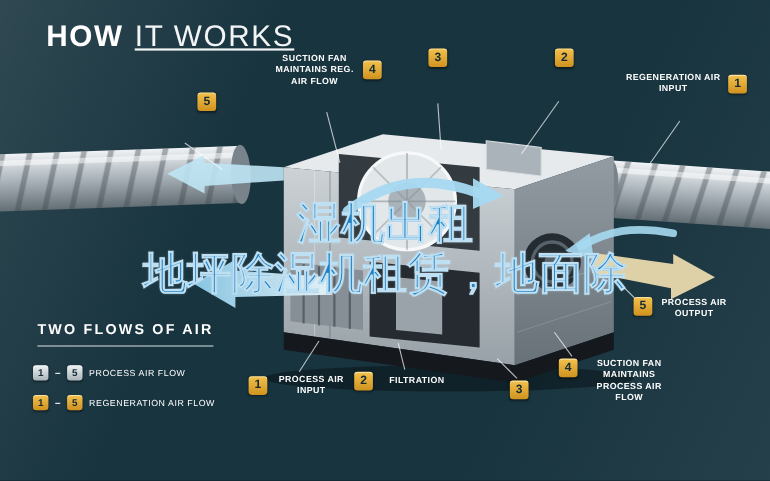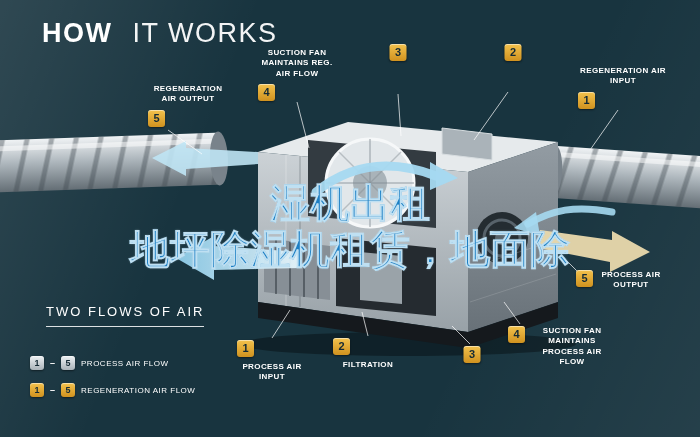--- a/index.html
+++ b/index.html
@@ -7,30 +7,30 @@
     position:relative;width:700px;height:437px;overflow:hidden;
     background:
       linear-gradient(112deg, rgba(255,255,255,0.10) 0%, rgba(255,255,255,0) 30%),
       linear-gradient(295deg, rgba(255,255,255,0.06) 0%, rgba(255,255,255,0) 32%),
       #18343f;
     font-family:"Liberation Sans",sans-serif;
   }
   #scene{position:absolute;inset:0;z-index:1;}
   .title{position:absolute;left:30px;top:18px;z-index:4;color:#fff;font-size:27px;letter-spacing:1.5px;white-space:nowrap;}
   .title .b{font-weight:800;margin-left:12px;}
-  .title .l{font-weight:300;margin-left:20px;opacity:.95;}
-  .callout{position:absolute;z-index:4;display:flex;flex-direction:column;gap:5px;transform:translateX(-50%);text-align:center;}
+  .title .l{font-weight:300;margin-left:10px;opacity:.95;text-decoration:underline;}
+  .callout{position:absolute;z-index:4;display:flex;flex-direction:row;align-items:center;gap:5px;transform:translateX(-50%);text-align:center;}
   .callout .lbl{font-weight:bold;font-size:8px;line-height:1.3;letter-spacing:.4px;color:#fff;text-transform:uppercase;}
   .callout.row{flex-direction:row;transform:none;align-items:flex-start;gap:7px;}
   .badge{flex:0 0 auto;width:17px;height:17px;border-radius:3px;
     background:linear-gradient(180deg,#f3c24d,#d0921f);
     color:#142a35;font-weight:bold;font-size:11px;line-height:17px;text-align:center;
     box-shadow:inset 0 1px 0 rgba(255,255,255,.5),0 1px 2px rgba(0,0,0,.45);}
   .legend{position:absolute;left:30px;top:288px;z-index:4;color:#fff;}
-  .legend h2{margin:16px;font-size:13px;font-weight:normal;letter-spacing:2px;padding-bottom:7px;border-bottom:1px solid rgba(255,255,255,.85);display:inline-block;}
+  .legend h2{margin:4px;font-size:13px;font-weight:bold;letter-spacing:2px;padding-bottom:7px;border-bottom:1px solid rgba(255,255,255,.85);display:inline-block;}
   .legend .lrow{display:flex;align-items:center;gap:6px;margin-top:13px;}
   .legend .lrow .lbl{font-weight:normal;font-size:8px;letter-spacing:.5px;}
   .chip{width:14px;height:14px;border-radius:3px;font-weight:bold;font-size:9px;line-height:14px;text-align:center;color:#142a35;
     box-shadow:inset 0 1px 0 rgba(255,255,255,.5),0 1px 2px rgba(0,0,0,.45);}
   .chip.gold{background:linear-gradient(180deg,#f3c24d,#d0921f);}
   .chip.silver{background:linear-gradient(180deg,#eef2f4,#a9b3b9);}
   .dash{font-size:9px;font-weight:bold;color:#fff;}
   .overlay{position:absolute;left:0;right:0;top:180px;z-index:6;text-align:center;pointer-events:none;
     font-family:"DejaVu Serif",serif;font-weight:bold;font-size:40px;line-height:1.15;color:#1d7fc4;
     -webkit-text-stroke:.6px #bfe0f2;text-shadow:0 0 2px rgba(215,235,246,.55);}
@@ -146,21 +146,20 @@
       <line x1="520" y1="324" x2="504" y2="302"></line>
       <line x1="584" y1="278" x2="566" y2="260"></line>
     </g>
   </svg>
 
   <div class="title">
     <span class="b">HOW</span><span class="l">IT WORKS</span>
   </div>
 
   <div class="callout" style="left:188px;top:84px">
-    <span class="lbl w80">REGENERATION AIR OUTPUT</span>
     <span class="badge">5</span>
   </div>
   <div class="callout" style="left:297px;top:48px">
     <span class="lbl w78">SUCTION FAN MAINTAINS REG. AIR FLOW</span>
     <span class="badge">4</span>
   </div>
   <div class="callout" style="left:398px;top:44px">
     <span class="badge">3</span>
   </div>
   <div class="callout" style="left:513px;top:44px">

